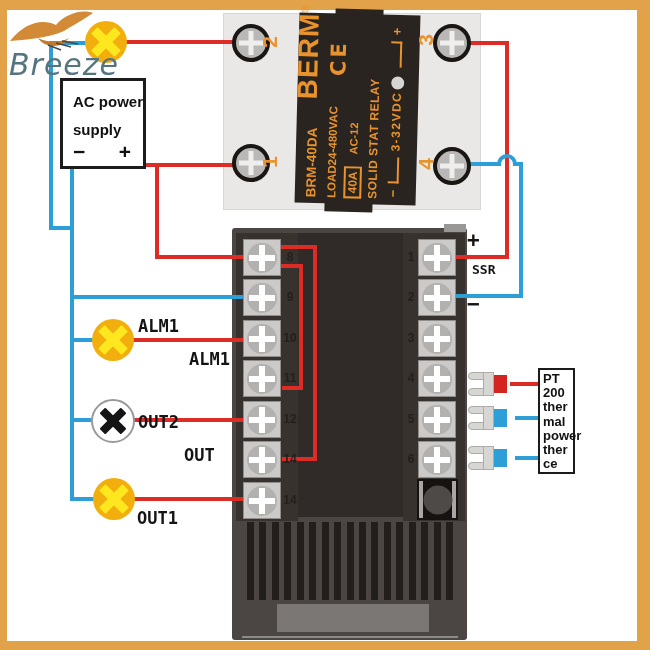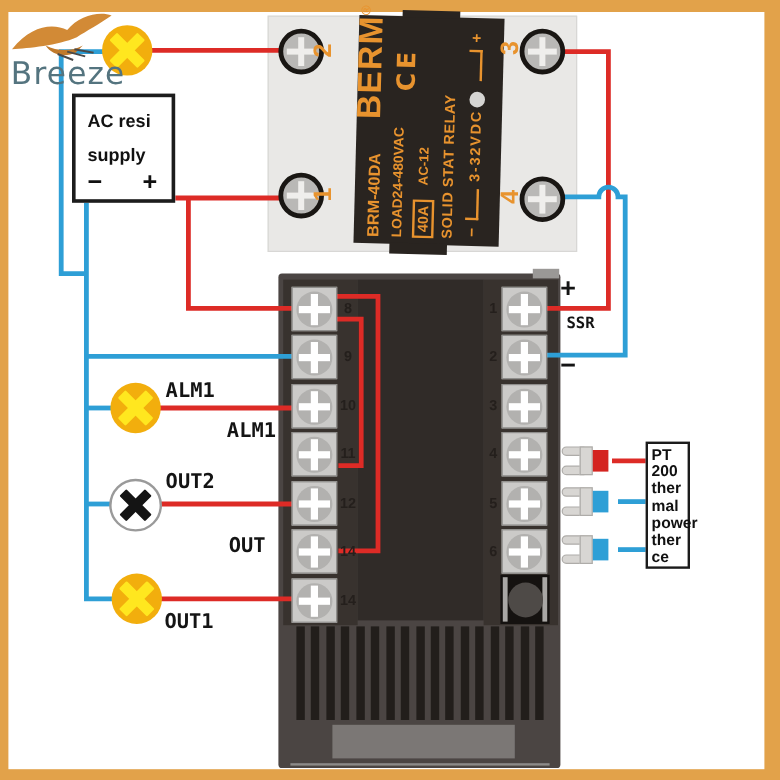--- a/index.html
+++ b/index.html
@@ -77,21 +77,21 @@
     border:1px solid #aeaca9;border-radius:5px 0 0 5px;box-sizing:border-box;}
   .fork .body{position:absolute;left:15px;top:0;width:11px;height:24px;background:#d8d6d3;
     border:1px solid #aeaca9;box-sizing:border-box;}
   .fork .sleeve{position:absolute;left:26px;top:3px;width:13px;height:18px;}
   
   .ptbox{position:absolute;left:538px;top:368px;width:37px;height:106px;background:#fff;
     border:2px solid #1b1b1b;box-sizing:border-box;z-index:4;
     font-size:13px;font-weight:bold;line-height:14.2px;color:#111;padding:2px 0 0 3px;}
   
   .brandtext{position:absolute;left:9px;top:47px;z-index:6;
-    font-family:"DejaVu Sans",sans-serif;font-size:26px;color:#54747f;letter-spacing:1px;}
+    font-family:"DejaVu Sans",sans-serif;font-size:30px;color:#54747f;letter-spacing:1px;font-style:italic;}
   .ssrlink{font-family:"DejaVu Sans Mono","Liberation Mono",monospace;}
 </style>
 </head>
 <body>
 
 <div class="abs paper" style="left:7px;top:10px;width:630px;height:631px;"></div>
 
 <svg id="wires" width="650" height="650">
   <g>
     <path class="wire-red" d="M126 42 H237"></path>
@@ -270,21 +270,21 @@
     <span></span>
     <span></span>
     <span></span>
     <span></span>
     <span></span>
 </div>
 <div class="plate"></div>
 <div class="baseline"></div>
 
 <div class="acbox">
-  <div class="t" style="top:12px;">AC resi</div>
+  <div class="t" style="top:12px;">AC power</div>
   <div class="t" style="top:40px;">supply</div>
   <div class="sign" style="left:10px;">−</div>
   <div class="sign" style="right:12px;">+</div>
 </div>
 
 <div class="lamp lamp-yellow" style="left:85px;top:21px;width:42px;height:42px;">
   <span class="xbar a yellow"></span>
     <span class="xbar b yellow"></span>
 </div>
 <div class="lamp lamp-yellow" style="left:92px;top:319px;width:42px;height:42px;">
@@ -295,22 +295,22 @@
   <span class="xbar a black"></span>
     <span class="xbar b black"></span>
 </div>
 <div class="lamp lamp-yellow" style="left:93px;top:478px;width:42px;height:42px;">
   <span class="xbar a yellow"></span>
     <span class="xbar b yellow"></span>
 </div>
 
 <div class="dlabel" style="left:138px;top:316px;">ALM1</div>
 <div class="dlabel" style="left:186px;top:349px;width:44px;text-align:right;">ALM1</div>
-<div class="dlabel" style="left:138px;top:392px;text-align:right;">OUT2</div>
-<div class="dlabel" style="left:184px;top:445px;width:44px;text-align:center;">OUT</div>
+<div class="dlabel" style="left:138px;top:412px;text-align:right;">OUT2</div>
+<div class="dlabel" style="left:184px;top:445px;width:44px;text-align:left;">OUT</div>
 <div class="dlabel" style="left:137px;top:508px;">OUT1</div>
 
 <div class="dlabel ssrlink" style="left:467px;top:228px;font-size:21px;">+</div>
 <div class="dlabel ssrlink" style="left:472px;top:262px;font-size:13px;">SSR</div>
 <div class="dlabel ssrlink" style="left:467px;top:292px;font-size:21px;">−</div>
 
 <div class="fork" style="left:468px;top:372px;">
   <span class="prong" style="top:0;"></span>
     <span class="prong" style="top:16px;"></span>
   <span class="body"></span>

